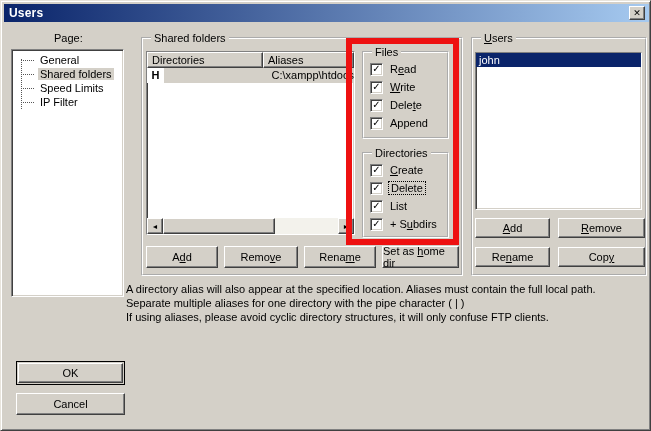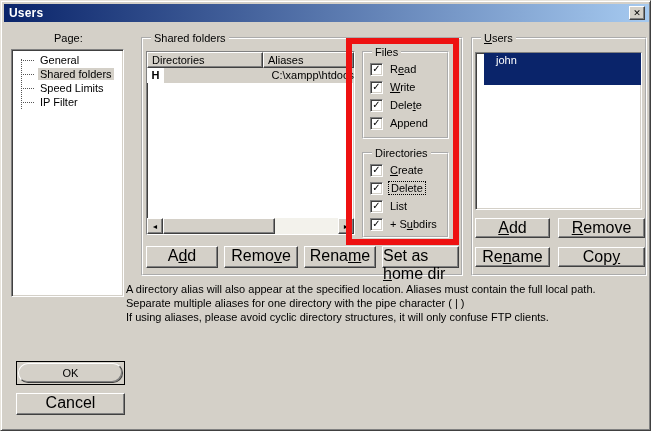--- a/index.html
+++ b/index.html
@@ -37,30 +37,30 @@
     border-top:1px solid #808080;border-left:1px solid #808080;
     border-bottom:1px solid #fff;border-right:1px solid #fff;
     box-shadow:inset 1px 1px 0 #404040, inset -1px -1px 0 #d4d0c8;
   }
   
   .btn{
     background:var(--bg);
     border-top:1px solid #fff;border-left:1px solid #fff;
     border-bottom:1px solid #404040;border-right:1px solid #404040;
     box-shadow:inset -1px -1px 0 #808080;
-    display:flex;align-items:flex-start;justify-content:center;
-    font-size:16px;cursor:default;
+    display:flex;align-items:center;justify-content:center;
+    font-size:11px;cursor:default;
   }
   .defaultbtn{border:1px solid #000;background:var(--bg);padding:1px;}
   .defaultbtn .inner{
     width:100%;height:100%;
     border-top:1px solid #fff;border-left:1px solid #fff;
     border-bottom:1px solid #404040;border-right:1px solid #404040;
     box-shadow:inset -1px -1px 0 #808080;
-    display:flex;align-items:center;justify-content:center;border-radius:10px;
+    display:flex;align-items:center;justify-content:center;
   }
   .group{border:2px groove #ffffff;}
   .group .legend{position:absolute;top:-7px;left:8px;background:var(--bg);padding:0 3px;line-height:13px;}
   .u{text-decoration:underline;}
   
   .tree{padding-top:3px;position:relative;}
   .tree::before{content:"";position:absolute;left:9px;top:9px;height:50px;border-left:1px dotted #555;}
   .tree-item{position:relative;height:14px;line-height:14px;padding-left:26px;white-space:nowrap;}
   .tree-item::before{content:"";position:absolute;left:9px;top:7px;width:13px;border-top:1px dotted #555;}
   .tree-item .tlabel{padding:0 2px;}
@@ -96,21 +96,21 @@
     width:13px;height:13px;background:#fff;flex:0 0 13px;
     border-top:1px solid #808080;border-left:1px solid #808080;
     border-bottom:1px solid #fff;border-right:1px solid #fff;
     box-shadow:inset 1px 1px 0 #404040, inset -1px -1px 0 #d4d0c8;
     display:flex;align-items:center;justify-content:center;
     font-size:10px;font-weight:bold;line-height:1;
   }
   .cblabel{white-space:nowrap;padding:0 2px;}
   .cblabel.focused{border:1px dotted #000;}
   
-  .userrow{height:32px;line-height:14px;padding-left:12px;margin-left:8px;}
+  .userrow{height:14px;line-height:14px;padding-left:3px;}
   .userrow.selected{background:var(--sel);color:#fff;}
   
   .annotation{border:6px solid var(--red);pointer-events:none;z-index:50;}
   .notes p{line-height:14px;}
   .notes p + p{margin-top:0;}
 </style>
 </head>
 <body>
 
 <div class="dialog">

